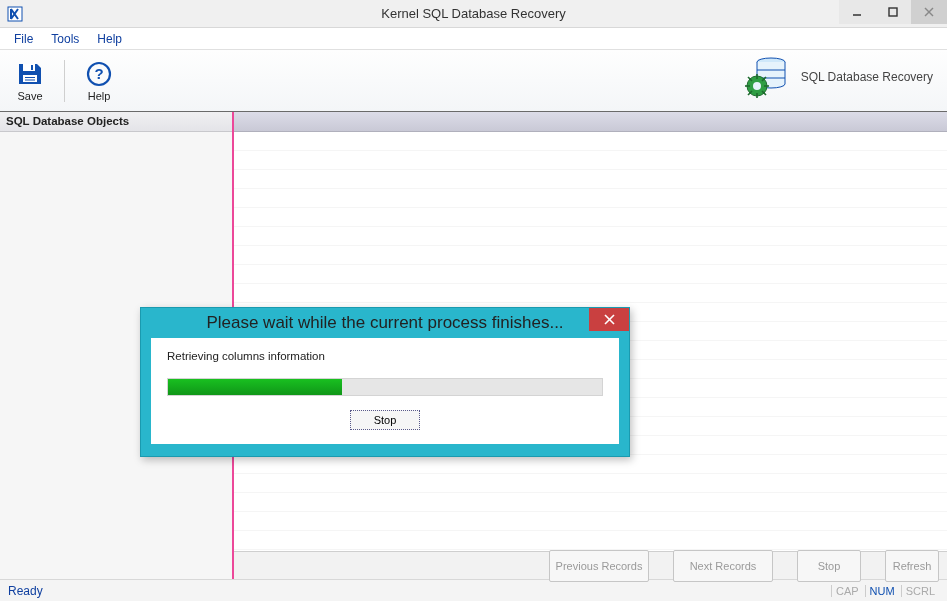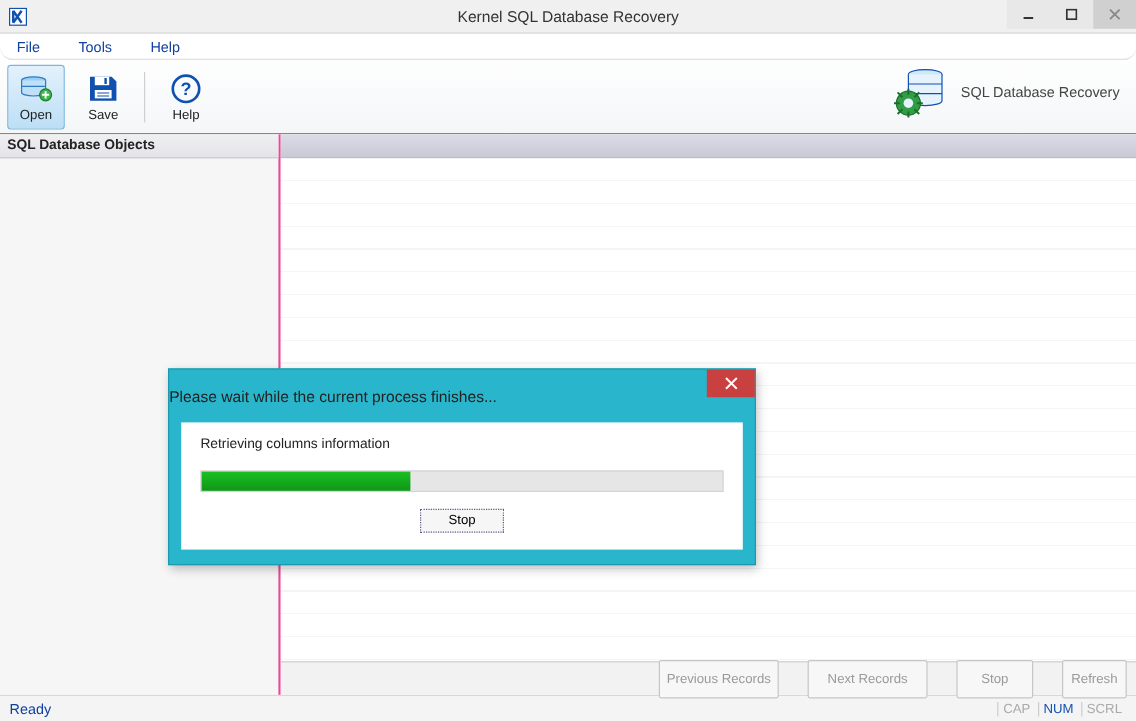--- a/index.html
+++ b/index.html
@@ -7,21 +7,21 @@
 
 
 .titlebar { height: 28px; background: #f0f0f0; border-bottom: 1px solid #d8d8d8; display: flex; align-items: center; position: relative; }
 .titlebar .app-icon { width: 18px; height: 18px; margin-left: 6px; display:flex; align-items:center; justify-content:center; }
 .titlebar .title { position:absolute; left:0; right:0; text-align:center; font-size: 13px; color:#333; pointer-events:none; }
 .win-controls { position:absolute; right:0; top:0; height:28px; display:flex; }
 .win-btn { width:36px; height:24px; display:flex; align-items:center; justify-content:center; background:#e8e8e8; color:#444; font-size:12px; cursor:pointer; }
 .win-btn.close { background:#d0d0d0; color:#777; }
 
 
-.menubar { height:22px; display:flex; align-items:center; padding-left:8px; gap:20px; background:#fff; border-bottom:1px solid #e0e0e0;border-radius:11px; }
+.menubar { height:22px; display:flex; align-items:center; padding-left:8px; gap:6px; background:#fff; border-bottom:1px solid #e0e0e0; }
 .menu-item { font-size:12px; color:#1040a0; padding:2px 6px; cursor:pointer; }
 
 
 .toolbar { height:62px; display:flex; align-items:center; position:relative; border-bottom:1px solid #6a6a6a; background:linear-gradient(#fefefe,#f4f6f8); }
 .tool-group { display:flex; align-items:flex-end; padding:4px 6px; gap:8px; }
 .tool-btn { display:flex; flex-direction:column; align-items:center; width:48px; height:54px; justify-content:center; border:1px solid transparent; border-radius:3px; cursor:pointer; }
 .tool-btn.active { background:linear-gradient(#e4f1fb,#bcdff6); border:1px solid #7ab8e2; }
 .tool-icon { width:32px; height:30px; display:flex; align-items:center; justify-content:center; }
 .tool-label { font-size:11px; color:#222; margin-top:1px; }
 .tool-sep { width:1px; height:42px; background:#cfcfcf; margin:0 4px; }
@@ -43,21 +43,21 @@
 
 .statusbar { height:22px; background:#f4f4f4; display:flex; align-items:center; border-top:1px solid #d8d8d8; font-size:12px; color:#1040a0; }
 .status-left { padding-left:8px; flex:1; }
 .status-right { display:flex; gap:2px; padding-right:8px; color:#aaa; font-size:11px; }
 .status-ind { border-left:1px solid #ccc; padding:0 4px; }
 .status-ind.on { color:#1050b0; }
 
 
 .overlay { position:absolute; left:0; top:0; width:100%; height:100%; pointer-events:none; }
 .dialog { position:absolute; left:140px; top:195px; width:490px; background:#29b6cc; border:1px solid #1a9aaf; box-shadow:2px 3px 8px rgba(0,0,0,0.25); pointer-events:auto; }
-.dialog-title { height:44px; display:flex; align-items:center; font-size:13px; color:#222; position:relative; }
+.dialog-title { height:30px; display:flex; align-items:center; justify-content:center; font-size:17px; color:#222; position:relative; }
 .dialog-close { position:absolute; right:0; top:0; width:40px; height:23px; background:#c94040; color:#fff; display:flex; align-items:center; justify-content:center; font-size:13px; cursor:pointer; }
 .dialog-body { background:#fff; margin:0 10px 12px 10px; padding:12px 16px 14px 16px; }
 .dialog-msg { font-size:11.5px; color:#222; margin-bottom:16px; }
 .progress { height:18px; background:#e6e6e6; border:1px solid #d4d4d4; position:relative; margin-bottom:14px; }
 .progress-fill { height:100%; background:linear-gradient(#19c020,#109618); width:40%; }
 .dialog-actions { display:flex; justify-content:center; }
 .dialog-stop { width:70px; height:20px; font-size:11px; border:1px dotted #5a5a8a; background:#f6f6f6; cursor:pointer; }
 </style>
 </head>
 <body>
@@ -91,33 +91,20 @@
 </div>
 
 <div class="menubar">
   <div class="menu-item">File</div>
   <div class="menu-item">Tools</div>
   <div class="menu-item">Help</div>
 </div>
 
 <div class="toolbar">
   <div class="tool-group">
-    <div class="tool-btn active">
-      <div class="tool-icon">
-        <svg width="30" height="26" viewBox="0 0 30 26">
-            <ellipse cx="13" cy="6" rx="10" ry="3" fill="#9bcff2" stroke="#2a7cc4"></ellipse>
-            <path d="M3 6 v10 a10 3 0 0 0 20 0 V6" fill="#bfe0f6" stroke="#2a7cc4"></path>
-            <line x1="3" y1="11" x2="23" y2="11" stroke="#2a7cc4"></line>
-            <circle cx="23" cy="18" r="5" fill="#3bb54a" stroke="#1d7d2b"></circle>
-            <line x1="23" y1="15" x2="23" y2="21" stroke="#fff" stroke-width="1.6"></line>
-            <line x1="20" y1="18" x2="26" y2="18" stroke="#fff" stroke-width="1.6"></line>
-          </svg>
-      </div>
-      <div class="tool-label">Open</div>
-    </div>
     <div class="tool-btn">
       <div class="tool-icon">
         <svg width="28" height="26" viewBox="0 0 28 26">
             <path d="M3 3 h18 l4 4 v16 h-22 z" fill="#1050b0"></path>
             <rect x="7" y="3" width="12" height="7" fill="#fff"></rect>
             <rect x="15" y="4" width="2" height="5" fill="#1050b0"></rect>
             <rect x="7" y="14" width="14" height="7" fill="#fff"></rect>
             <line x1="9" y1="16.5" x2="19" y2="16.5" stroke="#1050b0"></line>
             <line x1="9" y1="19" x2="19" y2="19" stroke="#1050b0"></line>
           </svg>

